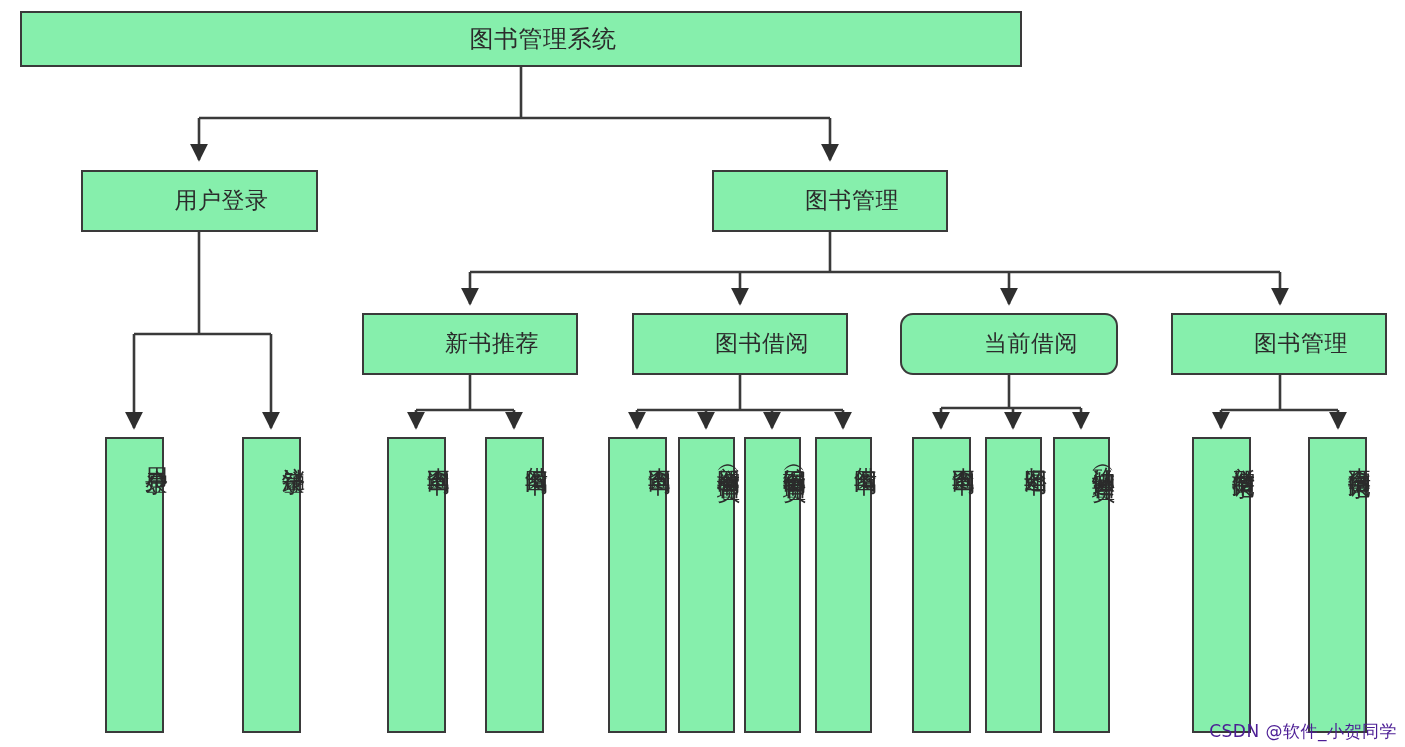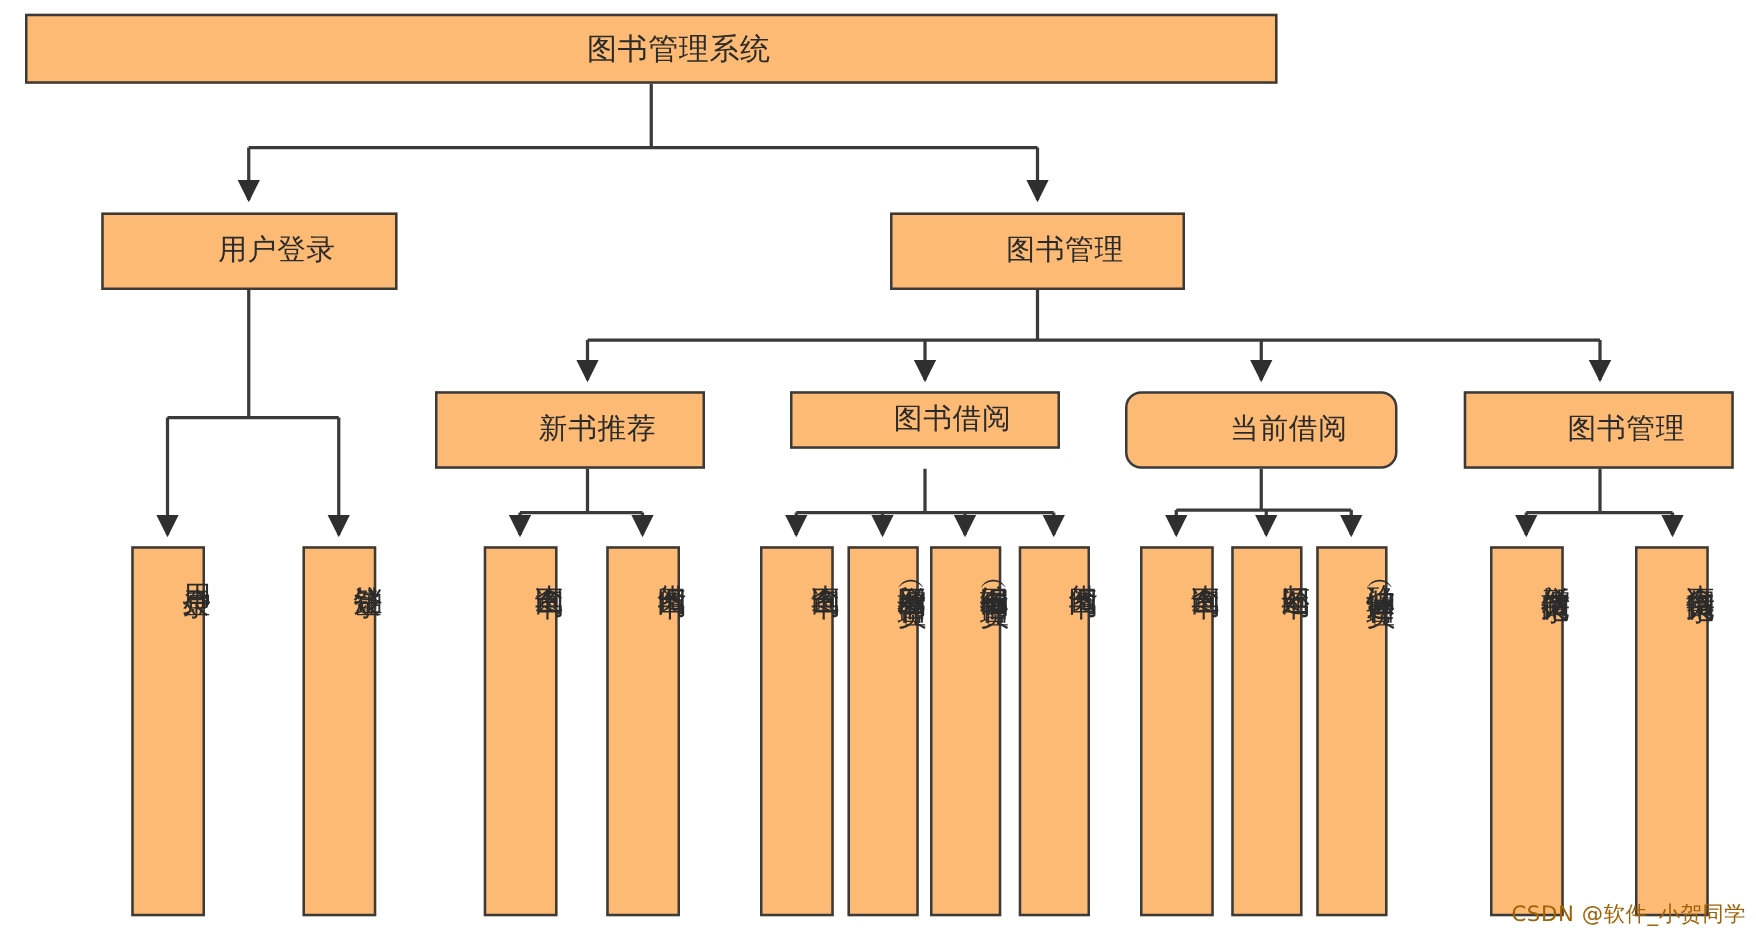--- a/index.html
+++ b/index.html
@@ -18,21 +18,21 @@
   #edges{
     position:absolute;
     left:0; top:0;
     width:1405px; height:747px;
     pointer-events:none;
   }
   .node{
     position:absolute;
     box-sizing:border-box;
     border:2px solid #3a3a3a;
-    background:#fdba74;
+    background:#86efac;
     display:flex;
     align-items:center;
     justify-content:center;
     color:#2b2b2b;
     z-index:2;
     padding-left:44px;
   }
   .node .lbl{
     display:block;
     text-align:center;
@@ -58,21 +58,21 @@
     line-height:1.08;
     letter-spacing:2px;
     white-space:normal;
     max-height:282px;
   }
   #watermark{
     position:absolute;
     right:8px;
     bottom:4px;
     font-size:17px;
-    color:#a16207;
+    color:#4c1d95;
     letter-spacing:0.5px;
     z-index:5;
     white-space:nowrap;
     font-family:"DejaVu Sans","Liberation Sans",sans-serif;
   }
 </style>
 </head>
 <body>
 
 <div id="diagram">
@@ -133,24 +133,24 @@
     <span class="lbl">图书管理系统</span>
   </div>
 
   <div class="node h" style="left: 81px; top: 170px; width: 237px; height: 62px;">
     <span class="lbl">用户登录</span>
   </div>
   <div class="node h" style="left: 712px; top: 170px; width: 236px; height: 62px;">
     <span class="lbl">图书管理</span>
   </div>
 
-  <div class="node h" style="left: 348px; top: 313px; width: 216px; height: 62px;">
+  <div class="node h" style="left: 362px; top: 313px; width: 216px; height: 62px;">
     <span class="lbl">新书推荐</span>
   </div>
-  <div class="node h" style="left: 632px; top: 313px; width: 216px; height: 46px;">
+  <div class="node h" style="left: 632px; top: 313px; width: 216px; height: 62px;">
     <span class="lbl">图书借阅</span>
   </div>
   <div class="node h" style="left: 900px; top: 313px; width: 218px; height: 62px; border-radius: 13px;">
     <span class="lbl">当前借阅</span>
   </div>
   <div class="node h" style="left: 1171px; top: 313px; width: 216px; height: 62px;">
     <span class="lbl">图书管理</span>
   </div>
 
   <div class="node v" style="left: 105px; top: 437px; width: 59px; height: 296px;">

